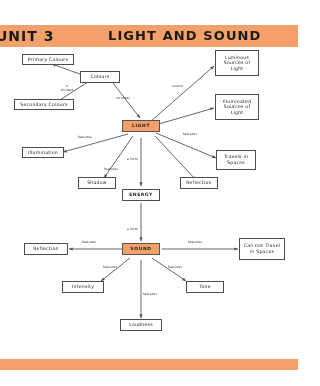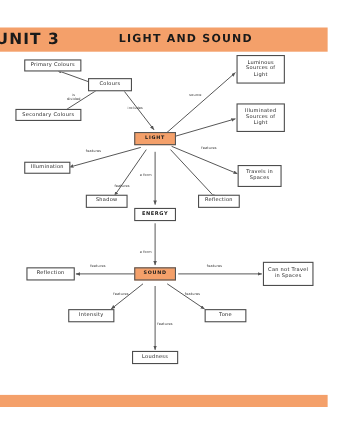--- a/index.html
+++ b/index.html
@@ -18,21 +18,21 @@
   #footer-bar{top:359px;height:11px;}
 
   #unit-title{
     position:absolute;left:-4px;top:27px;
     font-size:14px;font-weight:bold;letter-spacing:1px;
     color:#1a1a1a;line-height:18px;
     font-family:"DejaVu Sans",sans-serif;
   }
   #map-title{
     position:absolute;left:108px;top:31px;
-    font-size:10px;font-weight:bold;letter-spacing:1.1px;
+    font-size:13px;font-weight:bold;letter-spacing:1.1px;
     color:#1a1a1a;line-height:10px;
     font-family:"DejaVu Sans",sans-serif;
   }
 
   
   #edges{position:absolute;left:0;top:0;width:298px;height:386px;}
 
   
   .node{
     position:absolute;box-sizing:border-box;

